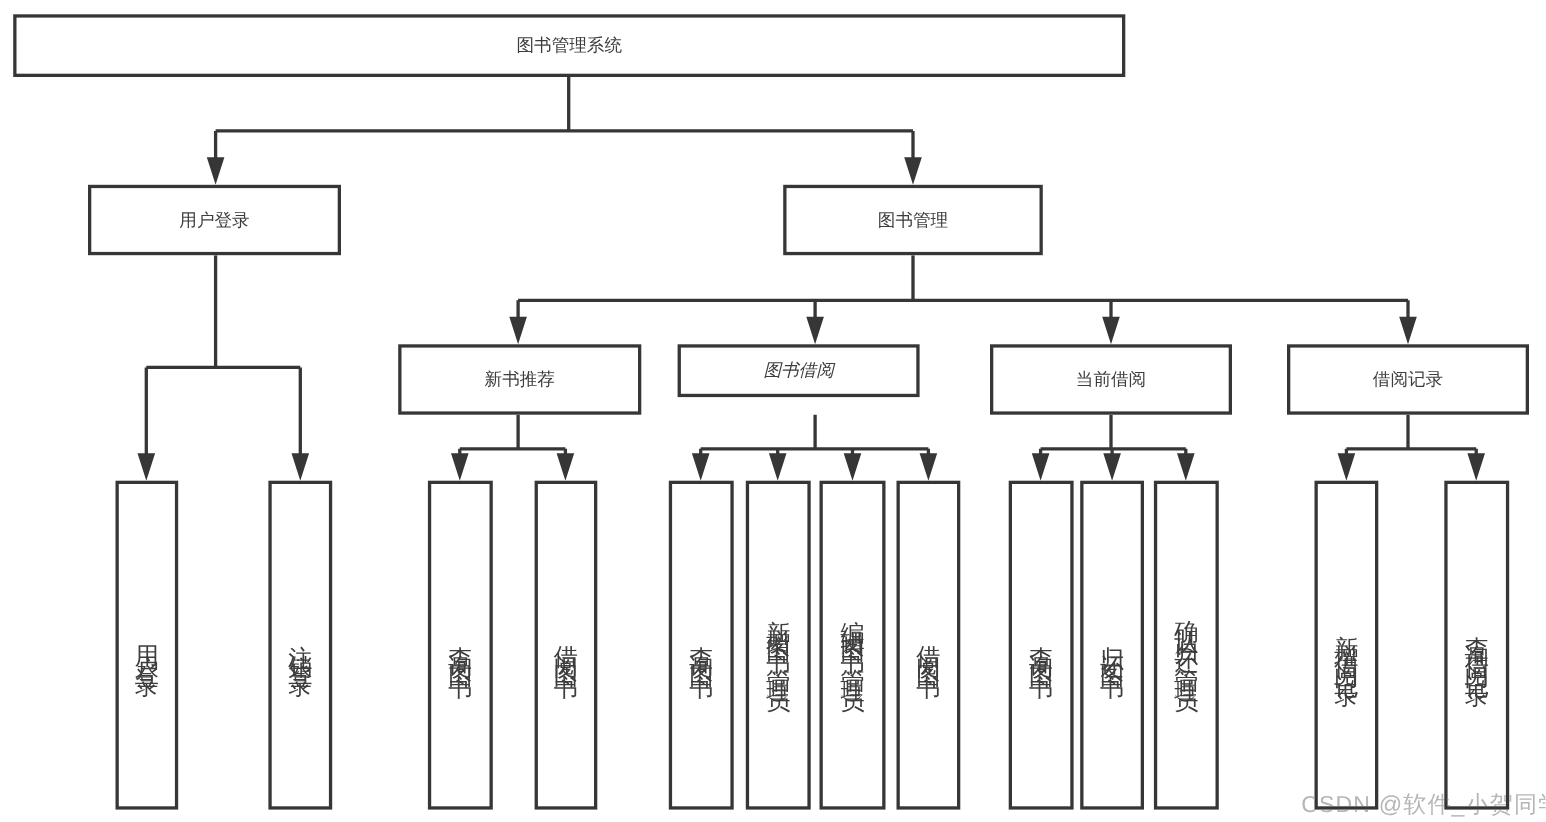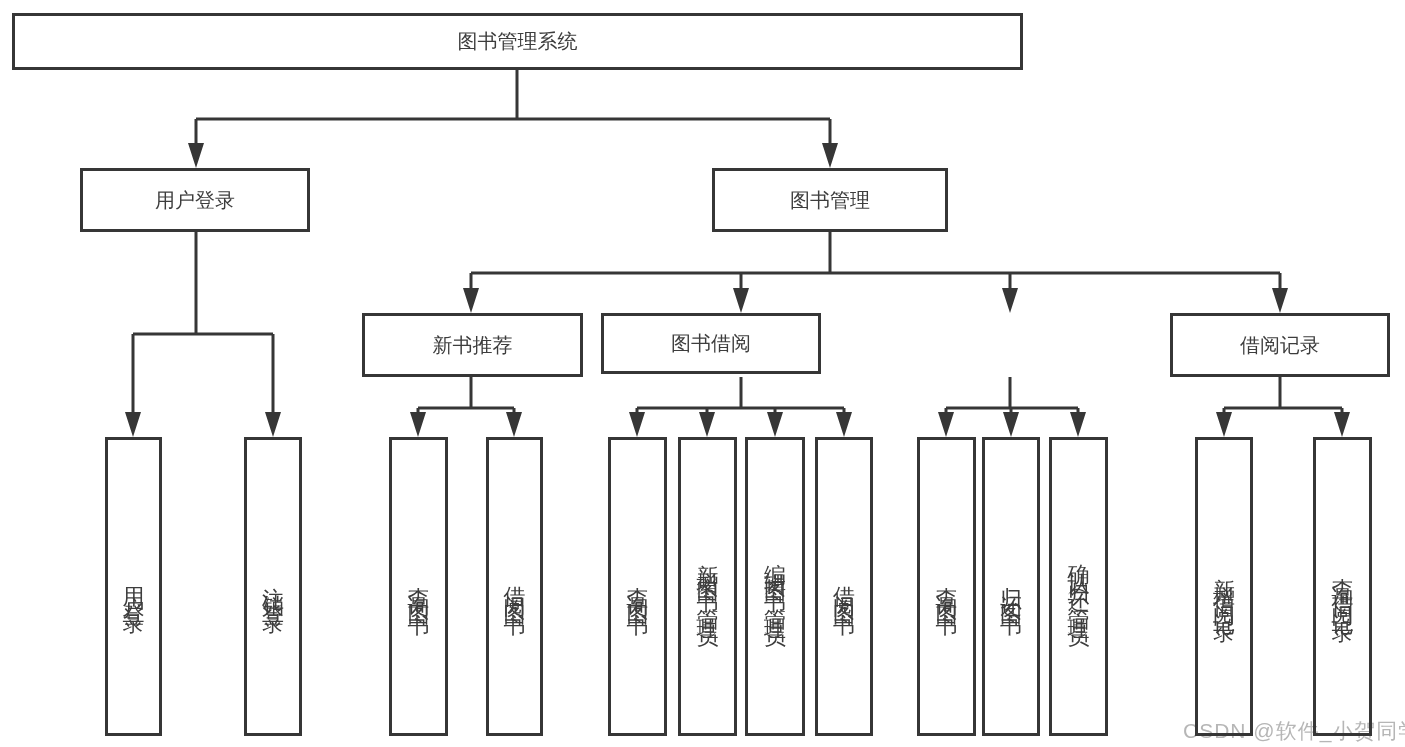--- a/index.html
+++ b/index.html
@@ -27,21 +27,21 @@
     position: absolute;
     box-sizing: border-box;
     border: 3px solid var(--line);
     background: var(--box-bg);
     color: var(--text);
     display: flex;
     align-items: center;
     justify-content: center;
     z-index: 2;
   }
-  .box.h { font-size: 20px; }
+  .box.h { font-size: 16px; }
   .box.v { font-size: 22px; }
   .box.v .vlabel {
     writing-mode: vertical-rl;
     text-orientation: mixed;
     letter-spacing: 9px;
     line-height: 1;
     white-space: nowrap;
   }
   #watermark {
     position: absolute;
@@ -85,22 +85,25 @@
   <div class="box h" style="left:80px; top:168px; width:230px; height:64px;">
     <span>用户登录</span>
   </div>
   <div class="box h" style="left:712px; top:168px; width:236px; height:64px;font-family:Liberation Mono, monospace;">
     <span>图书管理</span>
   </div>
 
   <div class="box h" style="left:362px; top:313px; width:221px; height:64px;">
     <span>新书推荐</span>
   </div>
-  <div class="box h" style="left:601px; top:313px; width:220px; height:61px;">
+  <div class="box h" style="left:616px; top:313px; width:220px; height:48px;font-style:italic;">
     <span>图书借阅</span>
+  </div>
+  <div class="box h" style="left:900px; top:313px; width:220px; height:64px;">
+    <span>当前借阅</span>
   </div>
   <div class="box h" style="left:1170px; top:313px; width:220px; height:64px;">
     <span>借阅记录</span>
   </div>
 
   <div class="box v" style="left:105px; top:437px; width:57px; height:299px;">
     <span class="vlabel">用户登录</span>
   </div>
   <div class="box v" style="left:244px; top:437px; width:58px; height:299px;">
     <span class="vlabel">注销登录</span>

